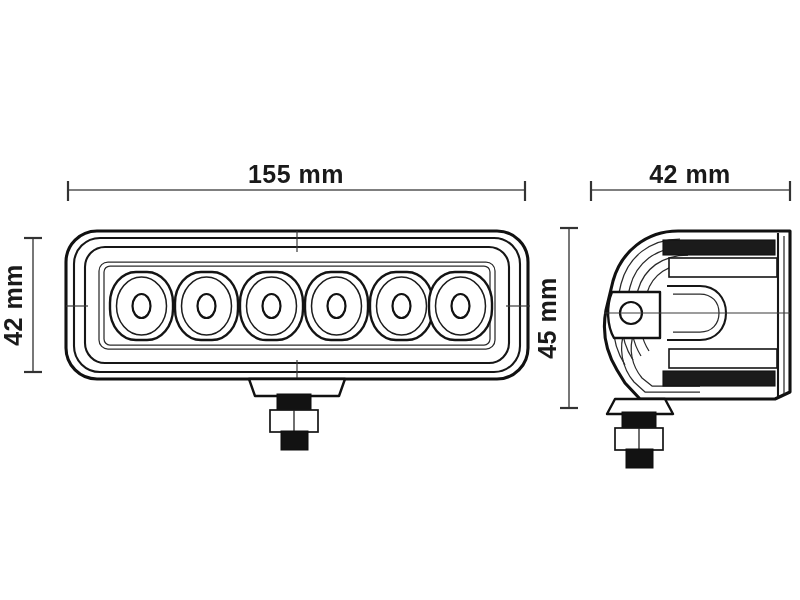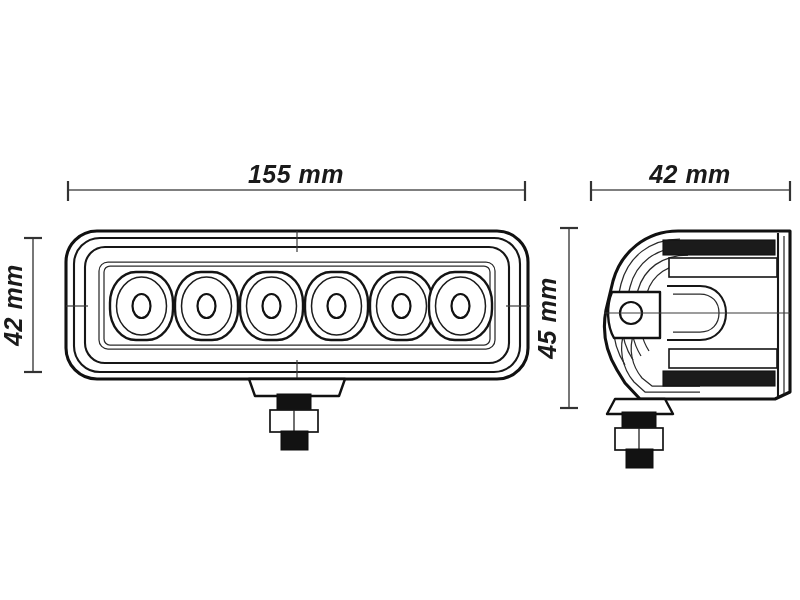--- a/index.html
+++ b/index.html
@@ -11,21 +11,20 @@
     width: 800px;
     height: 600px;
     font-family: "Liberation Sans", sans-serif;
     overflow: hidden;
   }
   #drawing-root {
     position: relative;
     width: 800px;
     height: 574px;
     background: #ffffff;
-    font-style: italic;
   }
   svg#tech-drawing {
     display: block;
     width: 800px;
     height: 600px;
   }
   .dim-text {
     font-family: "Liberation Sans", sans-serif;
     font-size: 25px;
     font-weight: 700;

